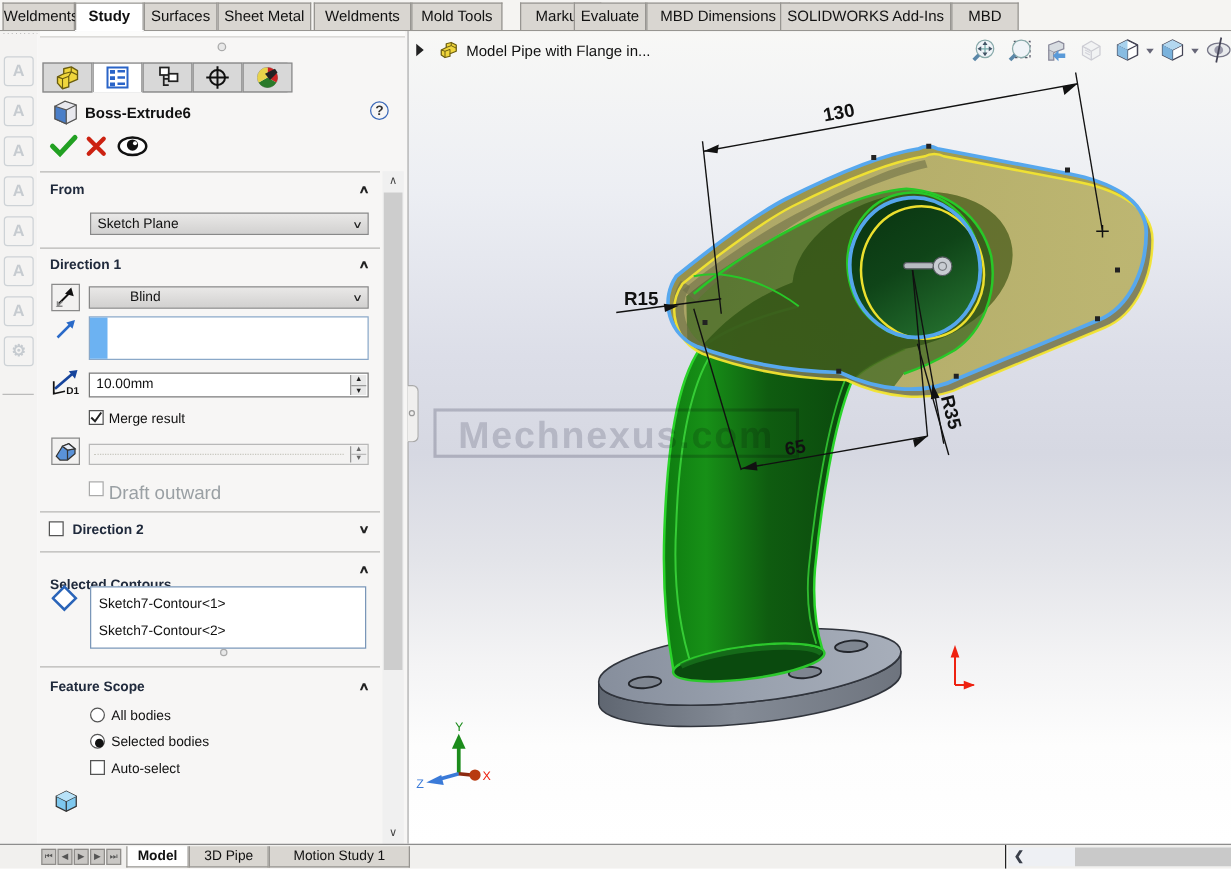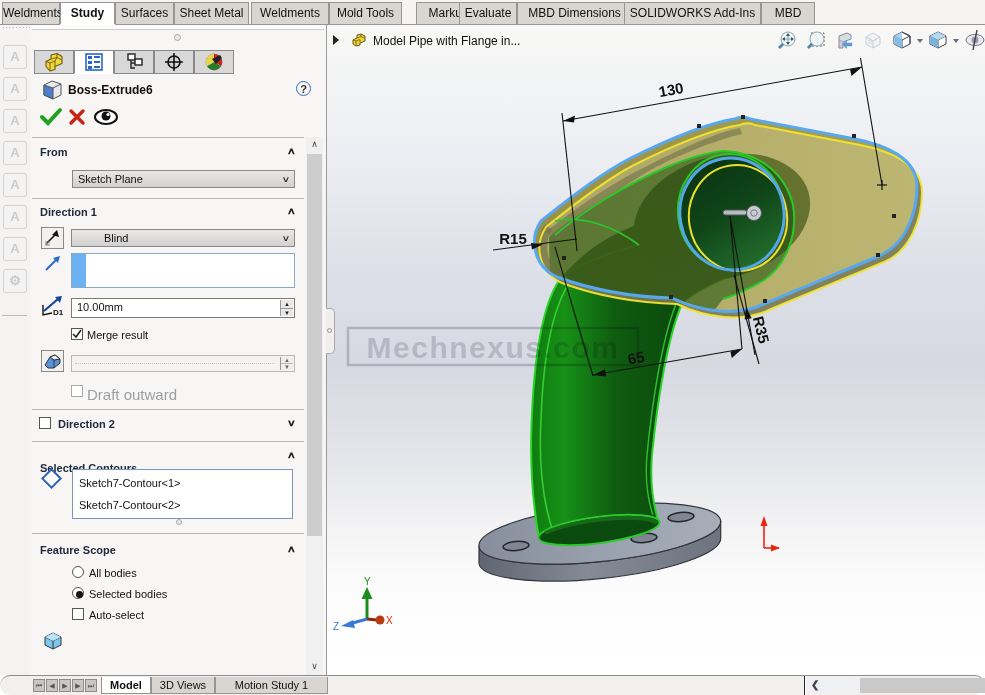--- a/index.html
+++ b/index.html
@@ -41,21 +41,21 @@
   .rb { position:absolute; width:12px; height:12px; background:#fff; border:1px solid #555; border-radius:50%; }
   .lbl { position:absolute; font-size:11px; color:#111; }
   .glbl { position:absolute; font-size:15px; color:#9aa0a4; }
   .iconbtn { position:absolute; width:23px; height:22px; border:1px solid #8a8a8a; background:#f2f1f0; }
 
   
   #viewport { left:327px; top:25px; width:658px; height:650px;
     background:linear-gradient(180deg,#f8f8f6 0%,#eceef3 20%,#dcdee8 40%,#d6d8e2 52%,#e3e4e9 65%,#f4f4f5 78%,#fdfdfd 88%,#ffffff 100%); }
 
   
-  #bottombar { left:0; top:675px; width:985px; height:20px; background:#f1f0ee; border-top:1px solid #8d8d8d;border-radius:10px; }
+  #bottombar { left:0; top:675px; width:985px; height:20px; background:#f1f0ee; border-top:1px solid #8d8d8d; }
   .btab { position:absolute; top:1px; height:17px; background:#d9d6d1; border:1px solid #979591; border-top:none;
     font-size:11px; color:#111; text-align:center; line-height:16px; }
   .btab.active { background:#fff; font-weight:bold; }
   .navbtn { position:absolute; top:3px; width:12px; height:13px; background:#c9c7c4; border:1px solid #8f8d8a;
     color:#555; font-size:7px; text-align:center; line-height:12px; }
 </style>
 </head>
 <body>
 <div id="stage">
 
@@ -496,21 +496,21 @@
     </div>
   </div>
 
   <div id="bottombar" class="abs">
     <div class="navbtn" style="left:33px;">⏮</div>
     <div class="navbtn" style="left:46px;">◀</div>
     <div class="navbtn" style="left:59px;">▶</div>
     <div class="navbtn" style="left:72px;">▶</div>
     <div class="navbtn" style="left:85px;">⏭</div>
     <div class="btab active" style="left:101px; width:50px;">Model</div>
-    <div class="btab" style="left:151px; width:64px;">3D Views</div>
+    <div class="btab" style="left:151px; width:64px;">3D Pipe</div>
     <div class="btab" style="left:215px; width:113px;">Motion Study 1</div>
     <div style="position:absolute;left:804px;top:0px;width:2px;height:19px;background:#fff;border-left:1.5px solid #222;"></div>
     <div style="position:absolute;left:807px;top:2px;width:178px;height:15px;background:#eef0f4;">
       <div style="position:absolute;left:4px;top:1px;font-size:10px;color:#3a3f4a;font-weight:bold;">❮</div>
       <div style="position:absolute;left:53px;top:0px;width:125px;height:15px;background:#c9c9c9;"></div>
     </div>
   </div>
 
 </div>
 

